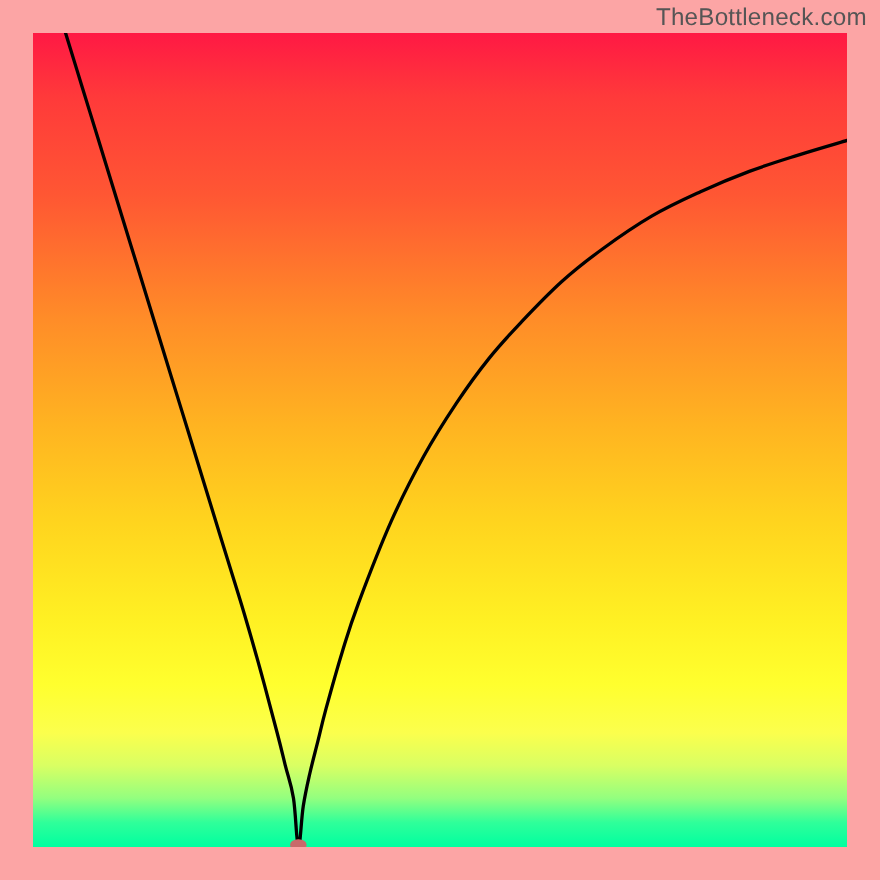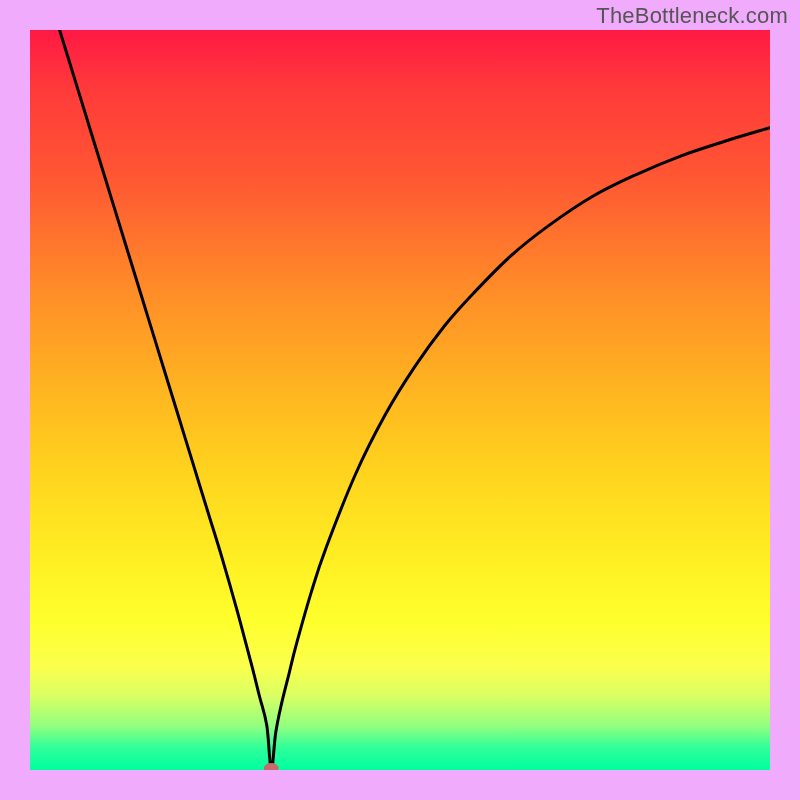--- a/index.html
+++ b/index.html
@@ -1,20 +1,20 @@
 <!DOCTYPE html>
 <html><head>
 <meta charset="utf-8">
 <style>
   * { margin: 0; padding: 0; box-sizing: border-box; }
   html, body { width: 800px; height: 800px; overflow: hidden; background: #000; }
   .outer {
     width: 800px;
     height: 800px;
-    background: #f0abfc;
+    background: #fca5a5;
     position: relative;
   }
   .watermark {
     position: absolute;
     top: 3px;
     right: 12px;
     font-family: Arial, Helvetica, sans-serif;
     font-size: 22px;
     font-weight: 500;
     color: #555;

